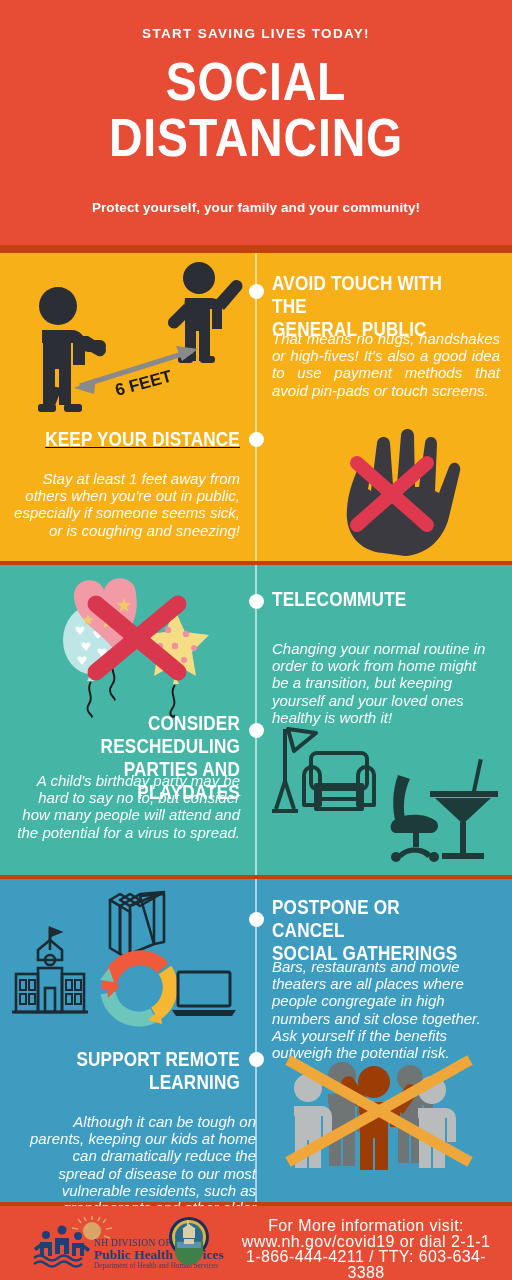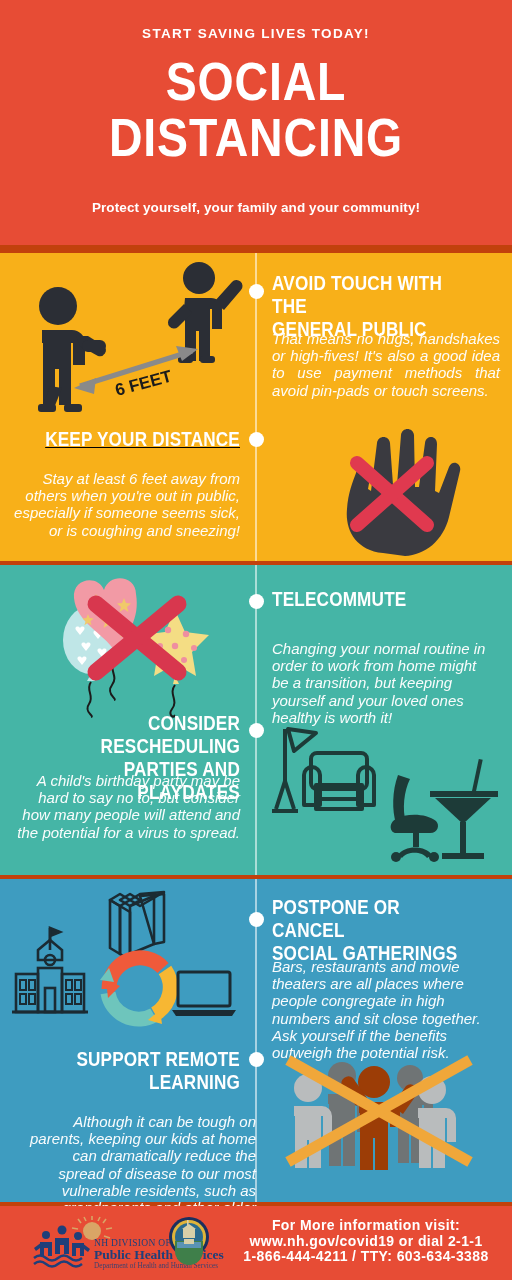--- a/index.html
+++ b/index.html
@@ -55,21 +55,21 @@
   }
   .ta-left{text-align:left;}
   .ta-right{text-align:right;}
   .ta-just{text-align:justify;}
 
   svg{display:block;overflow:visible;}
 
   
   .ft-contact{
     position:absolute;right:16px;top:1218px;width:260px;text-align:center;
-    color:#fff;font-weight:bold;font-size:14px;line-height:15.5px;letter-spacing:.4px;
+    color:#fff;font-weight:normal;font-size:16px;line-height:15.5px;letter-spacing:.4px;
   }
   .logo-wrap{position:absolute;left:28px;top:1214px;}
   .logo-txt1{font-family:"Liberation Serif",serif;fill:#1f3f7a;}
 </style>
 </head>
 <body>
 
 <div class="page">
 
   <div class="band band-header"></div>
@@ -114,21 +114,21 @@
 
   <div class="blk" style="left:272px;top:272px;width:228px;">
     <div class="h-ttl ta-left">AVOID TOUCH WITH THE</div>
     <div class="h-ttl ta-left">GENERAL PUBLIC</div>
   </div>
   <div class="blk body-txt ta-just" style="left:272px;top:330px;width:228px;">That means no hugs, handshakes or high-fives! It's also a good idea to use payment methods that avoid pin-pads or touch screens.</div>
 
   <div class="blk" style="left:12px;top:428px;width:228px;text-decoration:underline;">
     <div class="h-ttl ta-right right">KEEP YOUR DISTANCE</div>
   </div>
-  <div class="blk body-txt ta-right" style="left:12px;top:470px;width:228px;">Stay at least 6 feet away from others when you're out in public, especially if someone seems sick, or is coughing and sneezing!</div>
+  <div class="blk body-txt ta-right" style="left:12px;top:470px;width:228px;">Stay at least 1 feet away from others when you're out in public, especially if someone seems sick, or is coughing and sneezing!</div>
 
   <div class="blk" style="left:325px;top:425px;">
     <svg width="150" height="135" viewBox="0 0 150 135">
       <g fill="#3a3a40">
         <path d="M58 128 C30 125 20 104 22 84 C23 68 28 56 31 48
                  C33 42 40 40 43 45 C46 50 44 58 43 64
                  L46 66 L52 18 C53 10 64 10 65 18 L68 60 L72 60
                  L76 10 C77 2 88 2 89 10 L90 62 L94 62
                  L100 18 C101 10 112 10 112 19 L110 66 L114 68
                  L124 42 C127 34 137 38 135 46

